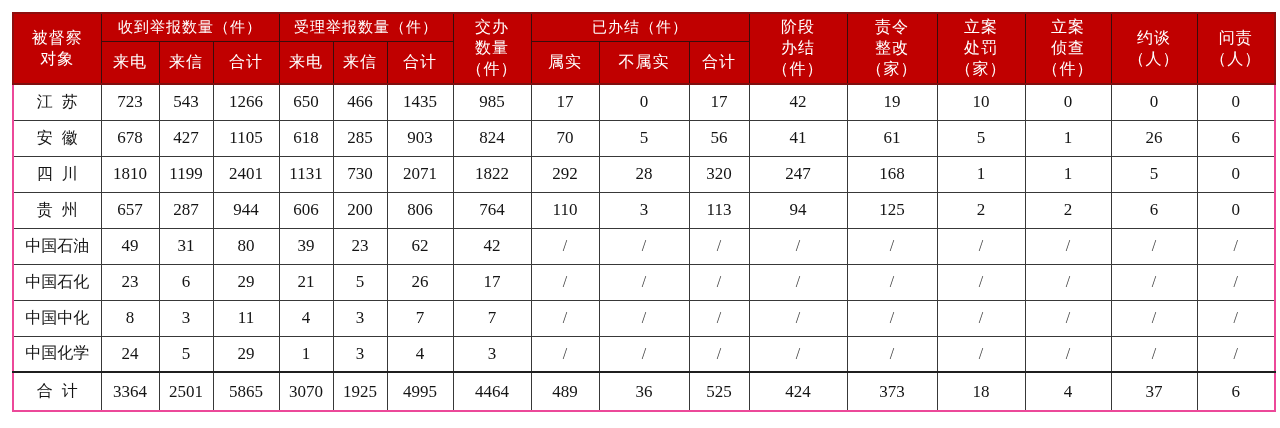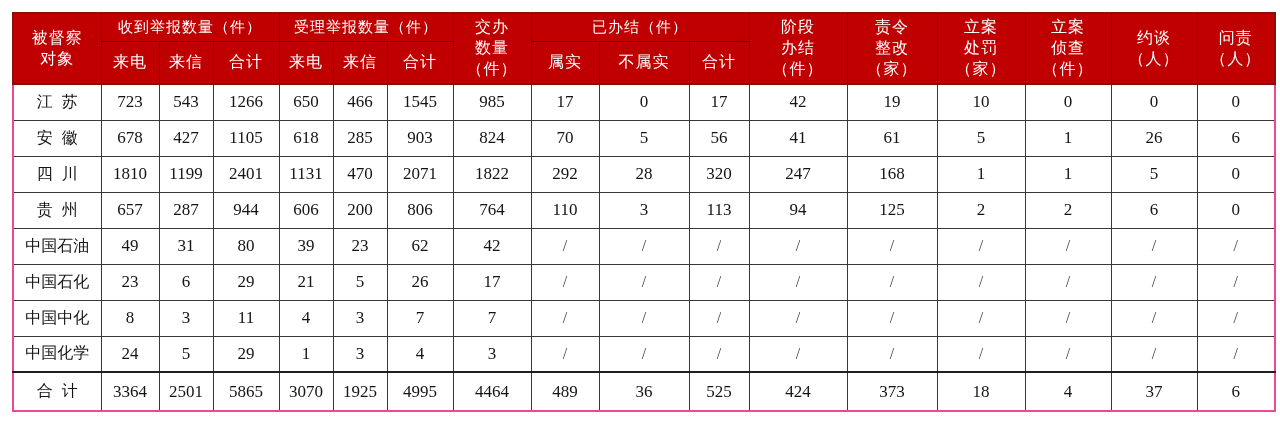--- a/index.html
+++ b/index.html
@@ -106,21 +106,21 @@
       </tr>
     </thead>
     <tbody>
         <tr>
           <td class="rowname spread">江苏</td>
           <td>723</td>
           <td>543</td>
           <td>1266</td>
           <td>650</td>
           <td>466</td>
-          <td>1545</td>
+          <td>1435</td>
           <td>985</td>
           <td>17</td>
           <td>0</td>
           <td>17</td>
           <td>42</td>
           <td>19</td>
           <td>10</td>
           <td>0</td>
           <td>0</td>
           <td>0</td>
@@ -143,21 +143,21 @@
           <td>1</td>
           <td>26</td>
           <td>6</td>
         </tr>
         <tr>
           <td class="rowname spread">四川</td>
           <td>1810</td>
           <td>1199</td>
           <td>2401</td>
           <td>1131</td>
-          <td>470</td>
+          <td>730</td>
           <td>2071</td>
           <td>1822</td>
           <td>292</td>
           <td>28</td>
           <td>320</td>
           <td>247</td>
           <td>168</td>
           <td>1</td>
           <td>1</td>
           <td>5</td>

